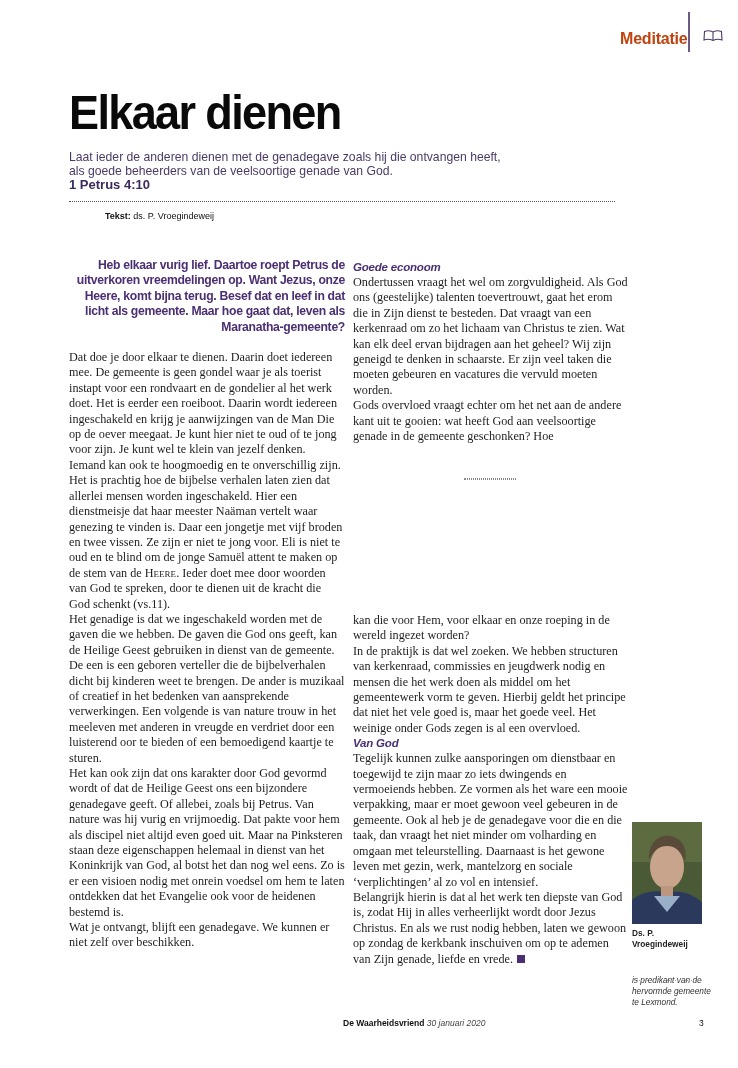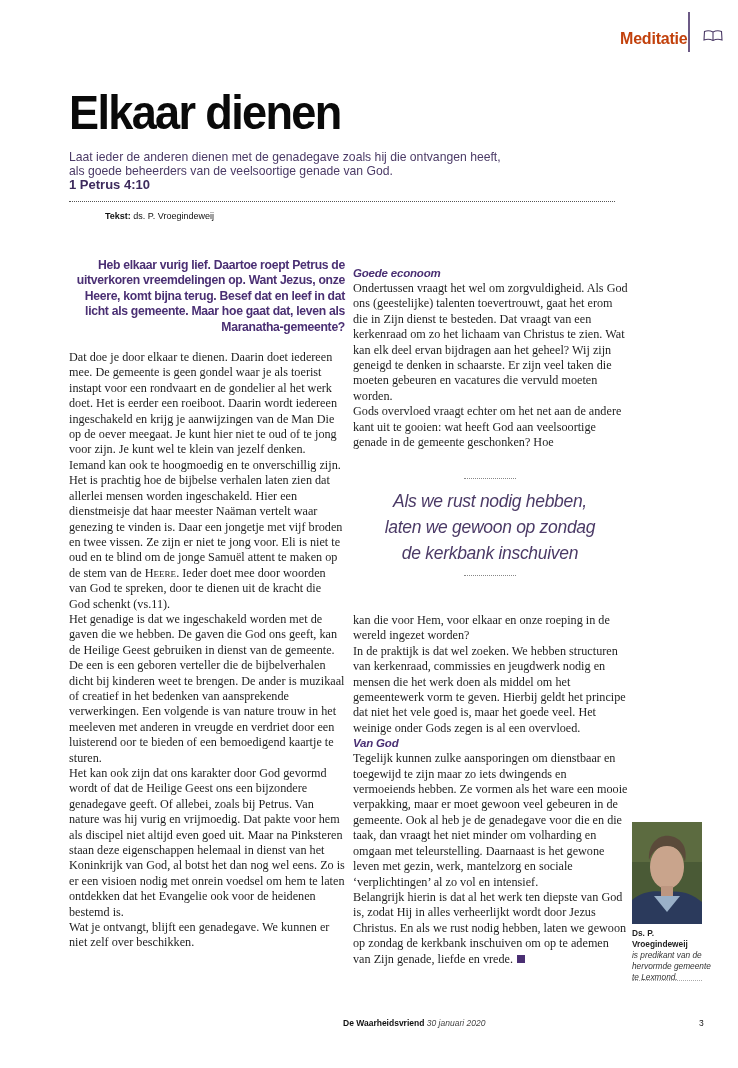--- a/index.html
+++ b/index.html
@@ -28,21 +28,21 @@
   .sc { font-variant:small-caps; }
   .end-square { display:inline-block; width:8px; height:8px; background:#4a2f73; margin-left:4px; vertical-align:0px; }
 
   .pull { position:absolute; left:364px; top:478px; width:290px; text-align:center; }
   .pull .pd { width:52px; margin:0 auto; border-top:1.5px dotted #888; }
   .pull .pq { font-style:italic; color:#4b3a66; font-size:17.5px; line-height:26px; margin:9px 0 9px 0; letter-spacing:-0.3px; }
 
   .photo { position:absolute; left:632px; top:822px; width:70px; height:102px; overflow:hidden; background:#3a4a2c; }
   .caption { position:absolute; left:632px; top:928px; width:80px; font-size:8.3px; line-height:11px; color:#333; }
   .caption .nm { font-weight:bold; color:#222; }
-  .caption .ds { font-style:italic; }
+  .caption .ds { font-style:italic;margin-top:25px; }
   .caption-rule { position:absolute; left:632px; top:980px; width:70px; border-top:1px dotted #aaa; }
 
   .footer { position:absolute; left:306px; top:1018px; font-size:8.5px; color:#111;margin-left:37px; }
   .footer .pub { font-weight:bold; }
   .footer .dt { font-style:italic; color:#444; }
   .pageno { position:absolute; left:699px; top:1018px; font-size:8.5px; color:#111; }
 </style>
 </head>
 <body>
 
@@ -70,32 +70,27 @@
   <p class="lead sans">Heb elkaar vurig lief. Daartoe roept Petrus de uitverkoren vreemdelingen op. Want Jezus, onze Heere, komt bijna terug. Besef dat en leef in dat licht als gemeente. Maar hoe gaat dat, leven als Maranatha-gemeente?</p>
   <div class="gap"></div>
   <p>Dat doe je door elkaar te dienen. Daarin doet iedereen mee. De gemeente is geen gondel waar je als toerist instapt voor een rondvaart en de gondelier al het werk doet. Het is eerder een roeiboot. Daarin wordt iedereen ingeschakeld en krijg je aanwijzingen van de Man Die op de oever meegaat. Je kunt hier niet te oud of te jong voor zijn. Je kunt wel te klein van jezelf denken. Iemand kan ook te hoogmoedig en te onverschillig zijn.</p>
   <p><span>Het is prachtig hoe de bijbelse verhalen laten zien dat allerlei mensen worden ingeschakeld. Hier een dienstmeisje dat haar meester Naäman vertelt waar genezing te vinden is. Daar een jongetje met vijf broden en twee vissen. Ze zijn er niet te jong voor. Eli is niet te oud en te blind om de jonge Samuël attent te maken op de stem van de </span><span class="sc">Heere</span><span>. Ieder doet mee door woorden van God te spreken, door te dienen uit de kracht die God schenkt (vs.11).</span></p>
   <p>Het genadige is dat we ingeschakeld worden met de gaven die we hebben. De gaven die God ons geeft, kan de Heilige Geest gebruiken in dienst van de gemeente. De een is een geboren verteller die de bijbelverhalen dicht bij kinderen weet te brengen. De ander is muzikaal of creatief in het bedenken van aansprekende verwerkingen. Een volgende is van nature trouw in het meeleven met anderen in vreugde en verdriet door een luisterend oor te bieden of een bemoedigend kaartje te sturen.</p>
   <p>Het kan ook zijn dat ons karakter door God gevormd wordt of dat de Heilige Geest ons een bijzondere genadegave geeft. Of allebei, zoals bij Petrus. Van nature was hij vurig en vrijmoedig. Dat pakte voor hem als discipel niet altijd even goed uit. Maar na Pinksteren staan deze eigenschappen helemaal in dienst van het Koninkrijk van God, al botst het dan nog wel eens. Zo is er een visioen nodig met onrein voedsel om hem te laten ontdekken dat het Evangelie ook voor de heidenen bestemd is.</p>
   <p>Wat je ontvangt, blijft een genadegave. We kunnen er niet zelf over beschikken.</p>
 </div>
 
 <div class="col serif" style="left:353px; top:256px;">
-  <p class="subhead sans" style="margin-top:10px">Goede econoom</p>
+  <p class="subhead sans" style="margin-top:4px">Goede econoom</p>
   <p>Ondertussen vraagt het wel om zorgvuldigheid. Als God ons (geestelijke) talenten toevertrouwt, gaat het erom die in Zijn dienst te besteden. Dat vraagt van een kerkenraad om zo het lichaam van Christus te zien. Wat kan elk deel ervan bijdragen aan het geheel? Wij zijn geneigd te denken in schaarste. Er zijn veel taken die moeten gebeuren en vacatures die vervuld moeten worden.</p>
   <p>Gods overvloed vraagt echter om het net aan de andere kant uit te gooien: wat heeft God aan veelsoortige genade in de gemeente geschonken? Hoe</p>
 </div>
 
 <div class="pull sans" style="left:345px;">
   <div class="pd"></div>
-  <div class="pq">
-    <div>Als we rust nodig hebben,</div>
-    <div>laten we gewoon op zondag</div>
-    <div>de kerkbank inschuiven</div>
-  </div>
   <div class="pd"></div>
 </div>
 
 <div class="col serif" style="left:353px; top:613px;">
   <p>kan die voor Hem, voor elkaar en onze roeping in de wereld ingezet worden?</p>
   <p>In de praktijk is dat wel zoeken. We hebben structuren van kerkenraad, commissies en jeugdwerk nodig en mensen die het werk doen als middel om het gemeentewerk vorm te geven. Hierbij geldt het principe dat niet het vele goed is, maar het goede veel. Het weinige onder Gods zegen is al een overvloed.</p>
   <p class="subhead sans">Van God</p>
   <p>Tegelijk kunnen zulke aansporingen om dienstbaar en toegewijd te zijn maar zo iets dwingends en vermoeiends hebben. Ze vormen als het ware een mooie verpakking, maar er moet gewoon veel gebeuren in de gemeente. Ook al heb je de genadegave voor die en die taak, dan vraagt het niet minder om volharding en omgaan met teleurstelling. Daarnaast is het gewone leven met gezin, werk, mantelzorg en sociale ‘verplichtingen’ al zo vol en intensief.</p>
   <p><span>Belangrijk hierin is dat al het werk ten diepste van God is, zodat Hij in alles verheerlijkt wordt door Jezus Christus. En als we rust nodig hebben, laten we gewoon op zondag de kerkbank inschuiven om op te ademen van Zijn genade, liefde en vrede.</span><span class="end-square"></span></p>
 </div>

